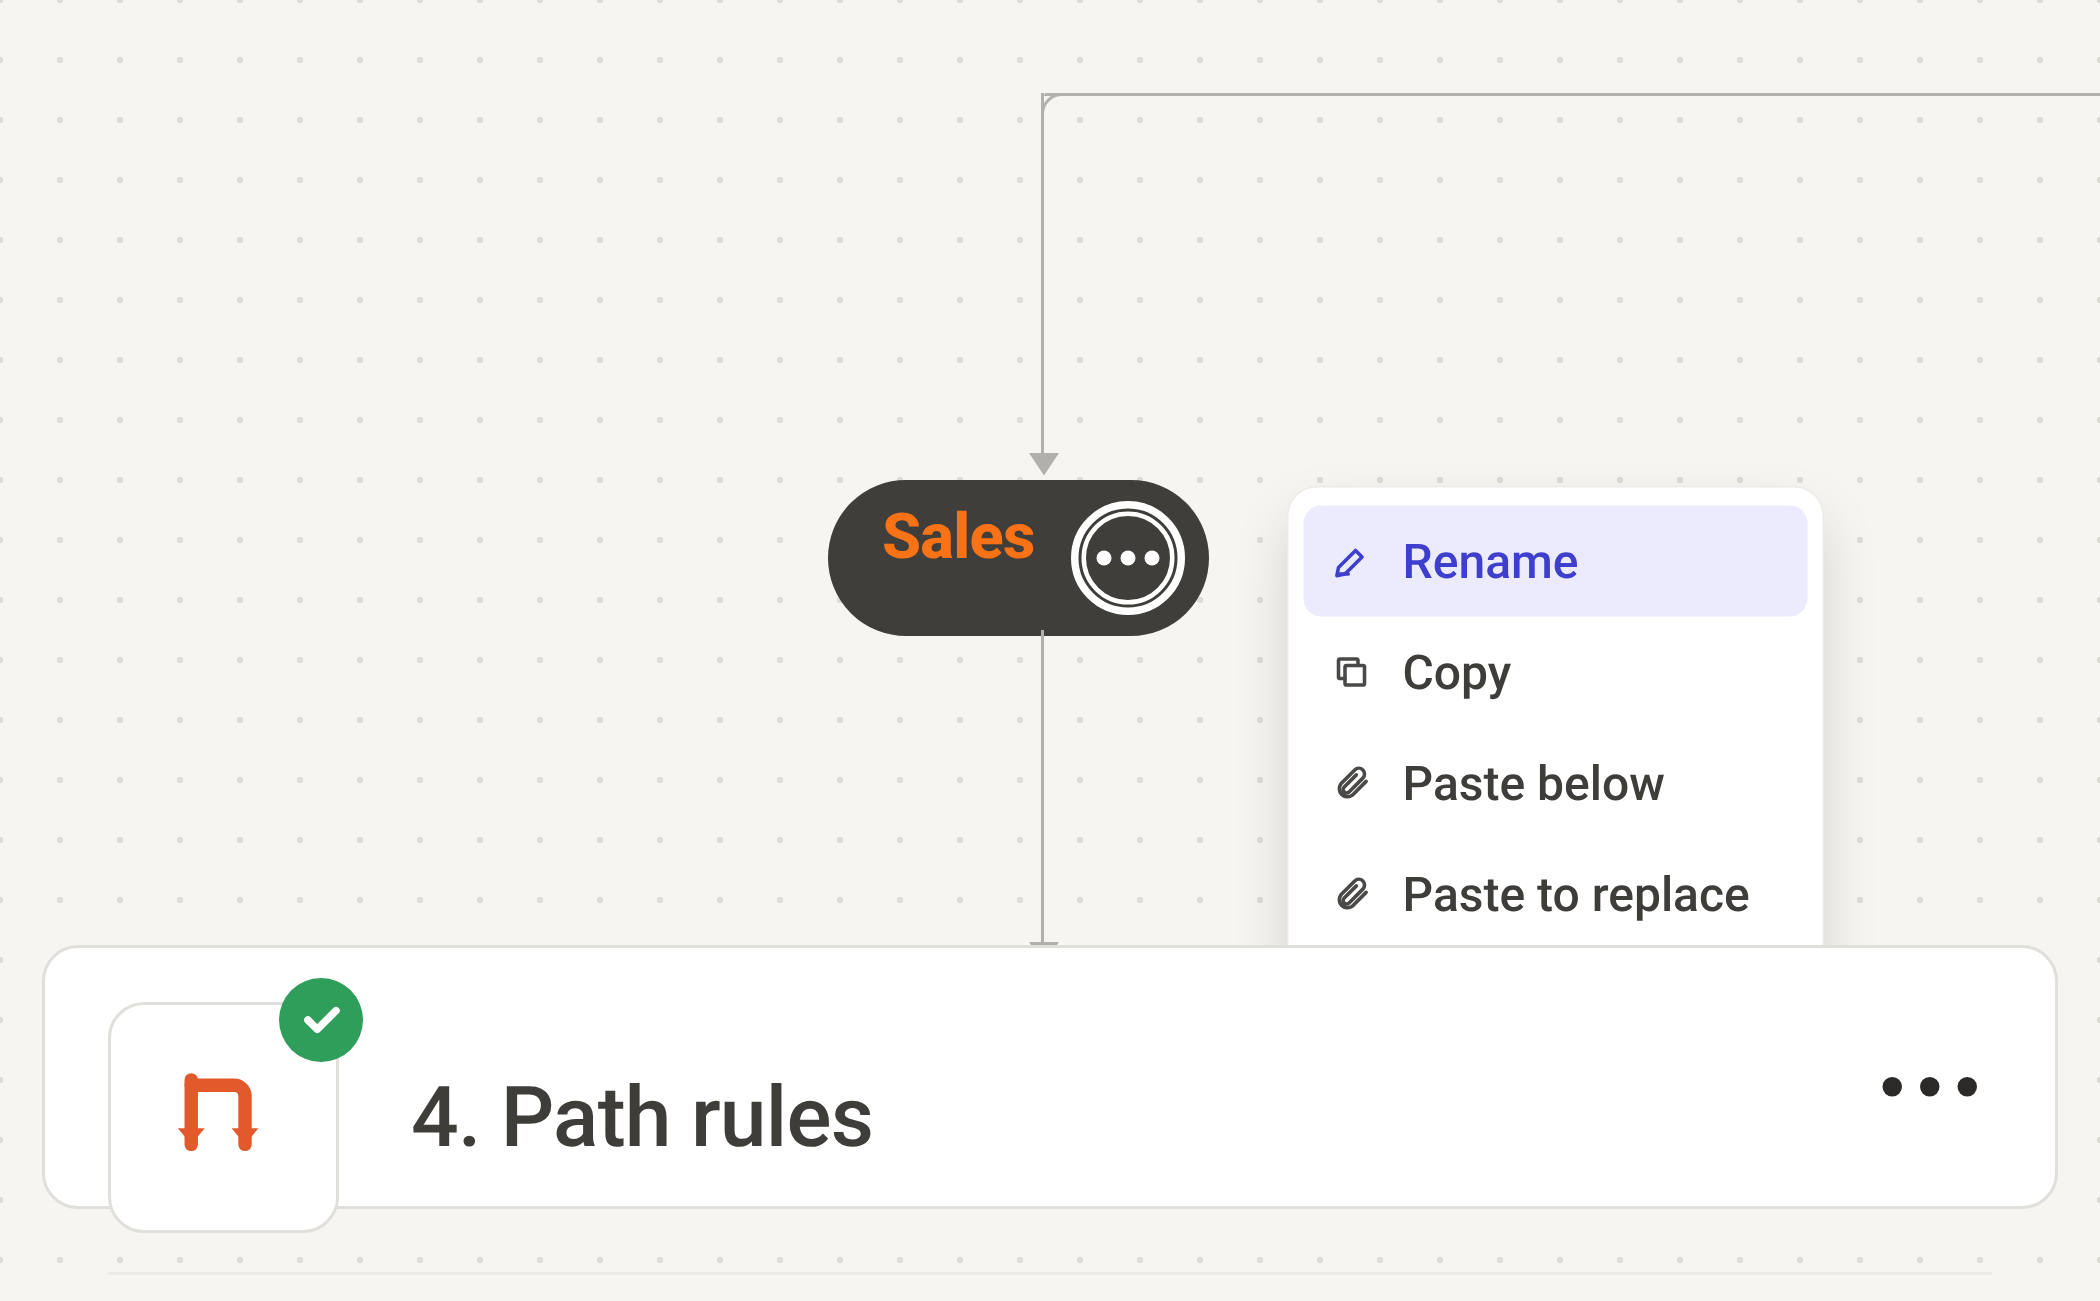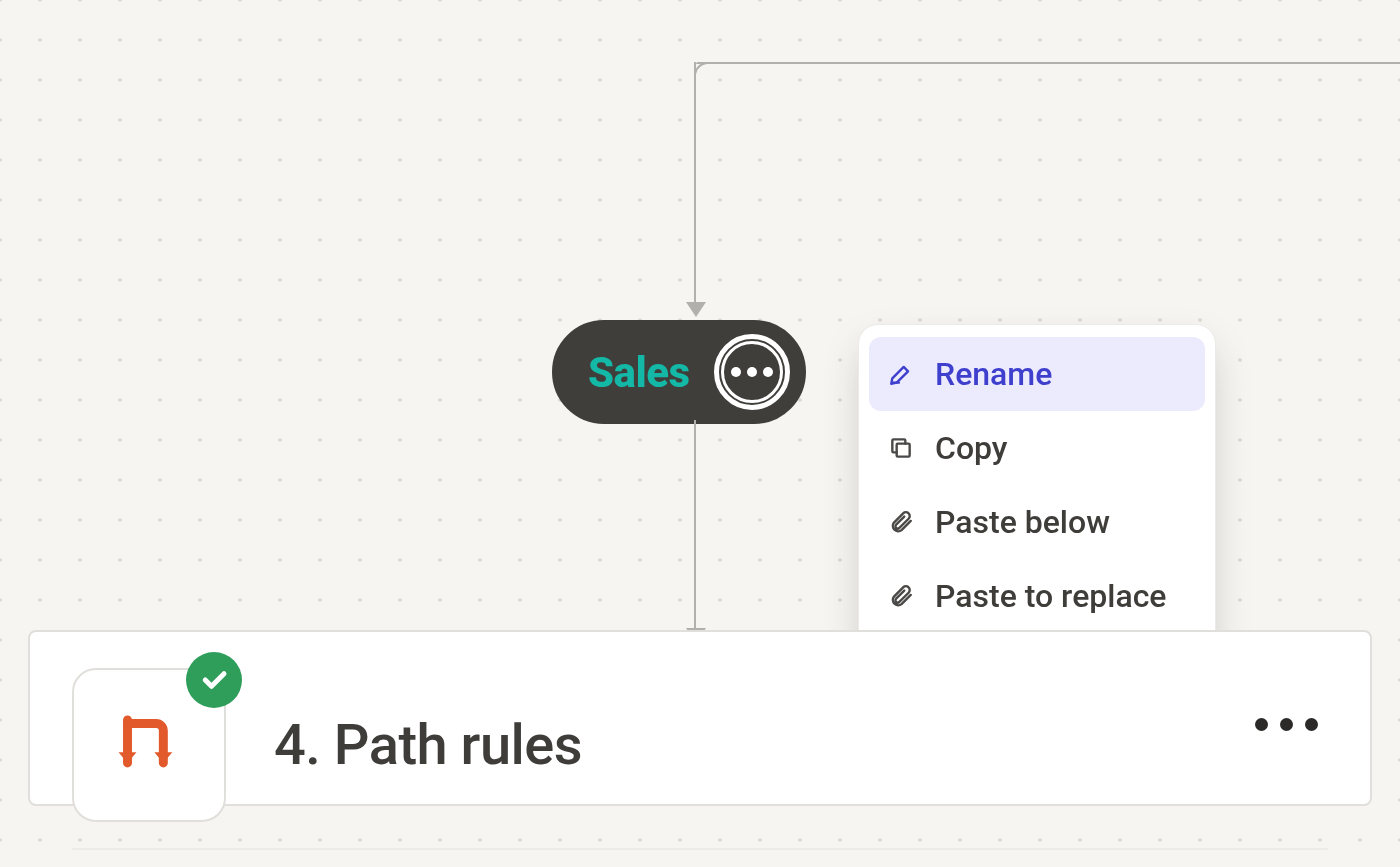--- a/index.html
+++ b/index.html
@@ -51,27 +51,27 @@
   .arrow-down.a1{top:302px;}
   .connector.mid-vert{
     top:420px;left:694px;width:2px;height:208px;background:var(--line);
   }
   .arrow-down.a2{top:628px;}
 
   
   .pill{
     position:absolute;
     left:552px;top:320px;
-    display:flex;align-items:center;
+    display:flex;
     background:var(--dark);
     border:2px solid var(--dark);
     border-radius:60px;
     padding:12px 14px 12px 34px;
     gap:24px;
-    color:#14b8a6;
+    color:#f97316;
   }
   .pill-label{
     font-weight:800;
     font-size:42px;
     letter-spacing:-.5px;
   }
   .pill-dots-outer{
     width:76px;height:76px;border-radius:50%;
     border:5px solid #fff;
     display:flex;align-items:center;justify-content:center;
@@ -117,21 +117,21 @@
   .mi-icon svg{width:26px;height:26px;stroke:#4a4947;stroke-width:2.2;fill:none;stroke-linecap:round;stroke-linejoin:round;}
 
   
   .card{
     position:absolute;
     left:28px;top:630px;
     right:28px;
     height:176px;
     background:var(--white);
     border:2px solid var(--card-border);
-    border-radius:8px;
+    border-radius:24px;
     box-sizing:border-box;
     padding:36px 42px;
   }
   .card-inner{display:flex;align-items:center;gap:48px;}
   .card-icon-wrap{
     position:relative;
     width:150px;height:150px;
     border:2px solid var(--card-border);
     border-radius:24px;
     background:#fff;

